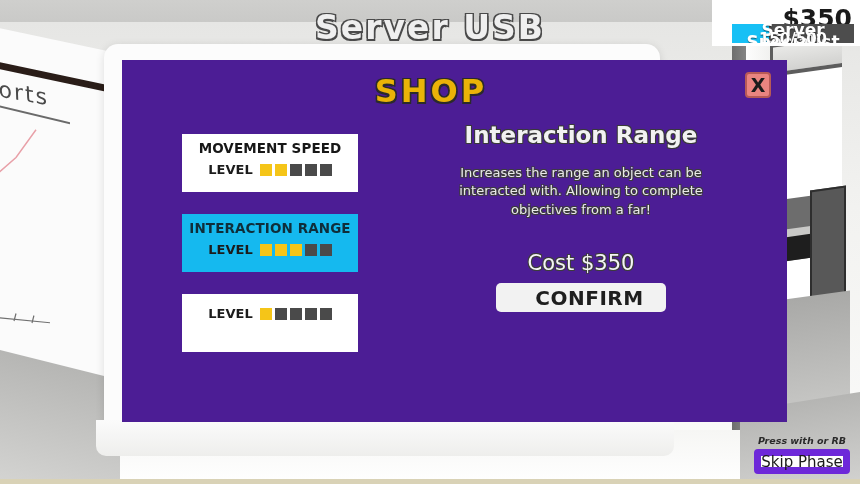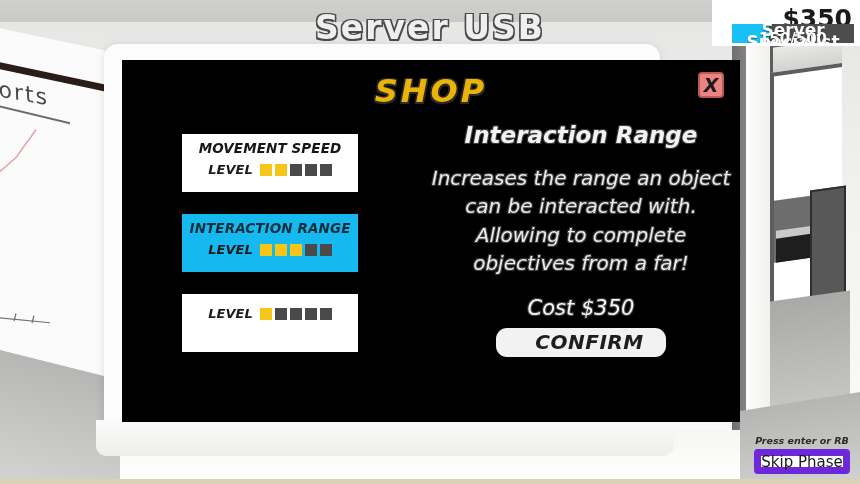--- a/index.html
+++ b/index.html
@@ -126,23 +126,22 @@
     border-radius:14px;
     box-shadow:0 2px 10px rgba(0,0,0,.12);
   }
   .laptop-base {
     position:absolute; left:96px; top:420px; width:578px; height:36px;
     background:linear-gradient(180deg,#fbfbfb,#eeeeec);
     border-radius:0 0 10px 10px;
   }
 
   #shop-panel {
-    position:absolute; left:122px; top:60px; width:618px; height:362px;
-    background:#000000;
-    font-style:italic;
+    position:absolute; left:122px; top:60px; width:665px; height:362px;
+    background:#4c1d95;
   }
 
   .shop-title {
     position:absolute; left:0; top:12px; width:618px;
     text-align:center;
     font-size:32px; font-weight:bold; letter-spacing:3px;
     color:#eab308;
     text-shadow:-1.5px -1.5px 0 #2b2b2b,1.5px -1.5px 0 #2b2b2b,-1.5px 1.5px 0 #2b2b2b,1.5px 1.5px 0 #2b2b2b;
   }
 
@@ -189,34 +188,34 @@
   .detail {
     position:absolute; left:300px; top:62px; width:318px;
     text-align:center;
   }
   .detail-title {
     font-size:23px; font-weight:bold; color:#f2f2f2;
     text-shadow:-1px -1px 0 #3a3a3a,1px -1px 0 #3a3a3a,-1px 1px 0 #3a3a3a,1px 1px 0 #3a3a3a;
     margin-bottom:16px;
   }
   .detail-desc {
-    font-size:20px; line-height:1.42; color:#eaeaea;
+    font-size:13px; line-height:1.42; color:#eaeaea;
     text-shadow:-1px -1px 0 #3d3d3d,1px -1px 0 #3d3d3d,-1px 1px 0 #3d3d3d,1px 1px 0 #3d3d3d;
     padding:0 6px;
   }
   .detail-cost {
-    margin-top:18px;
+    margin-top:32px;
     font-size:21px; color:#f5f5f5;
     text-shadow:-1px -1px 0 #3d3d3d,1px -1px 0 #3d3d3d,-1px 1px 0 #3d3d3d,1px 1px 0 #3d3d3d;
   }
   .confirm-btn {
     margin:8px auto 0;
     width:170px; height:29px;
     background:#f2f2f2;
-    border-radius:11px;
+    border-radius:5px;
     display:flex; align-items:center; justify-content:center;
     font-size:20px; font-weight:bold; color:#1e1e1e;
     letter-spacing:.5px; cursor:pointer;padding-left:17px;
   }
 
   
   .hud-topright {
     position:absolute; right:0; top:0; width:148px; height:46px;
     background:#ffffff;
   }
@@ -375,15 +374,15 @@
 <div class="hud-topright">
   <div class="hud-money">$350</div>
   <div class="rank-bar">
     <div class="rank-fill" style="width: 30%;"></div>
     <div class="rank-name">Server Specialist</div>
     <div class="rank-prog">150/500</div>
   </div>
 </div>
 
 <div class="skip-wrap">
-  <div class="skip-hint">Press enter or RB</div>
+  <div class="skip-hint">Press with or RB</div>
   <div class="skip-btn">Skip Phase</div>
 </div>
 
 </body></html>

